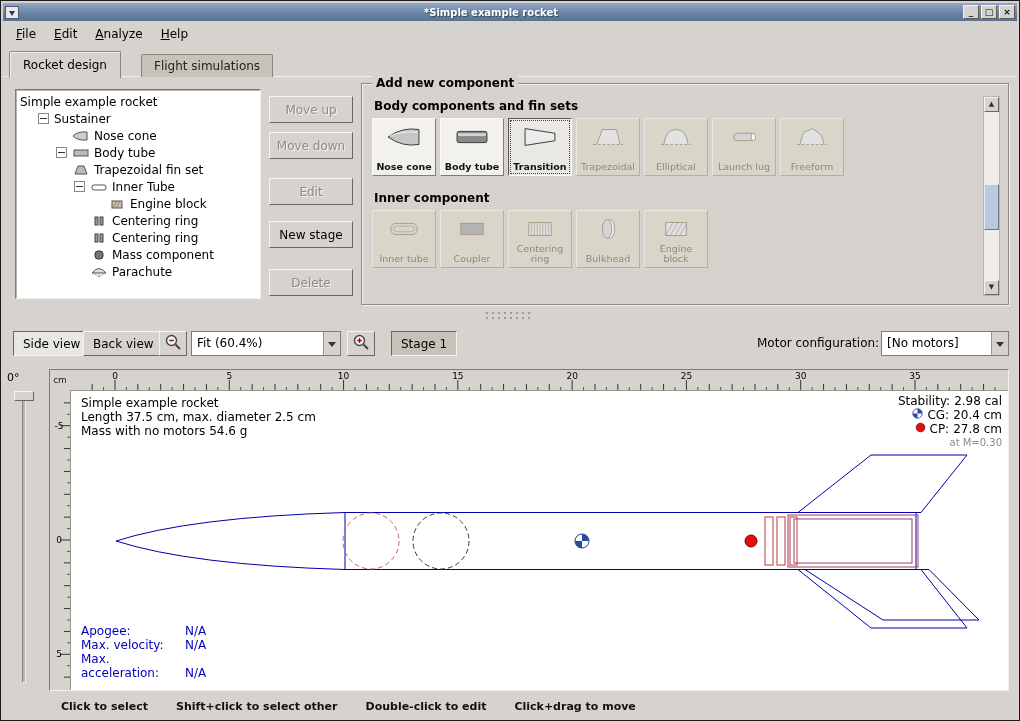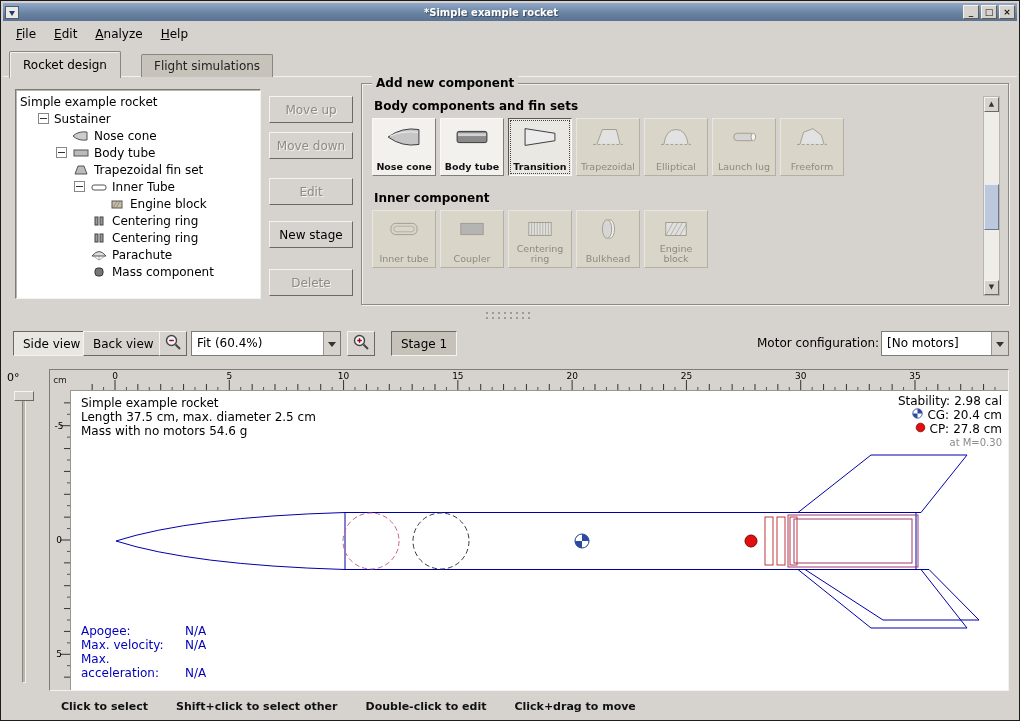--- a/index.html
+++ b/index.html
@@ -196,34 +196,34 @@
             <rect x="5" y="2" width="3" height="8" fill="#999" stroke="#444"></rect>
             <rect x="10" y="2" width="3" height="8" fill="#999" stroke="#444"></rect>
           </svg>
         </span>
         <span class="tree-label">Centering ring</span>
       </div>
       <div class="tree-row" style="padding-left: 58px;">
         <span class="exp-spacer"></span>
         <span class="tree-icon">
           <svg viewBox="0 0 18 12" width="18" height="12">
+            <rect x="5" y="2" width="8" height="8" rx="3" fill="#777" stroke="#333"></rect>
+          </svg>
+        </span>
+        <span class="tree-label">Mass component</span>
+      </div>
+      <div class="tree-row" style="padding-left: 58px;">
+        <span class="exp-spacer"></span>
+        <span class="tree-icon">
+          <svg viewBox="0 0 18 12" width="18" height="12">
             <path d="M2,7 Q9,-2 16,7 Z" fill="#ddd" stroke="#555"></path>
             <path d="M3,7 L9,11 M9,7 L9,11 M15,7 L9,11" stroke="#777" stroke-width="0.6"></path>
           </svg>
         </span>
         <span class="tree-label">Parachute</span>
-      </div>
-      <div class="tree-row" style="padding-left: 58px;">
-        <span class="exp-spacer"></span>
-        <span class="tree-icon">
-          <svg viewBox="0 0 18 12" width="18" height="12">
-            <rect x="5" y="2" width="8" height="8" rx="3" fill="#777" stroke="#333"></rect>
-          </svg>
-        </span>
-        <span class="tree-label">Mass component</span>
       </div>
     </div>
 
   <div>
       <button class="act-btn disabled" style="top: 95px;">Move up</button>
       <button class="act-btn disabled" style="top: 131px;">Move down</button>
       <button class="act-btn disabled" style="top: 177px;">Edit</button>
       <button class="act-btn" style="top: 220px;">New stage</button>
       <button class="act-btn disabled" style="top: 268px;">Delete</button>
     </div>

